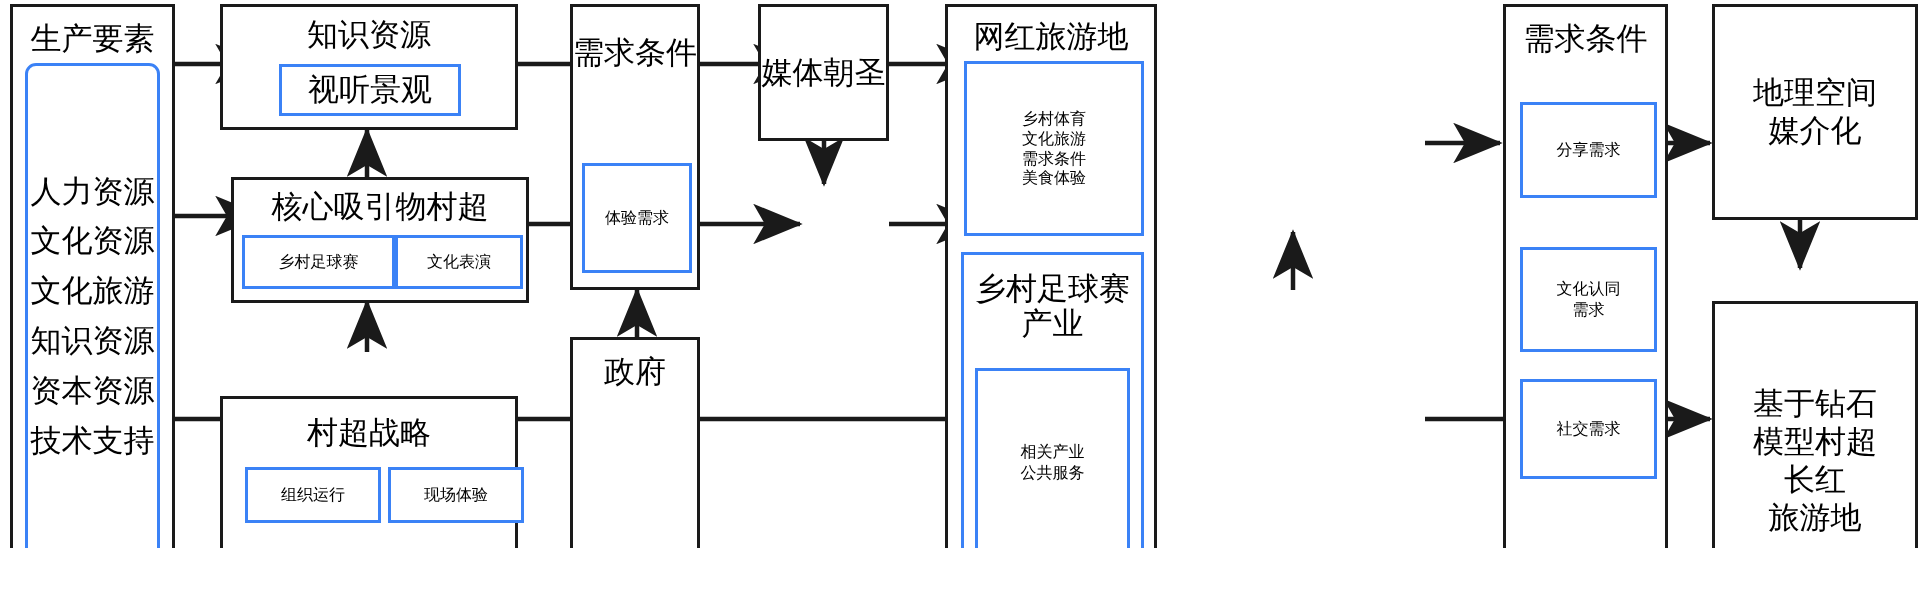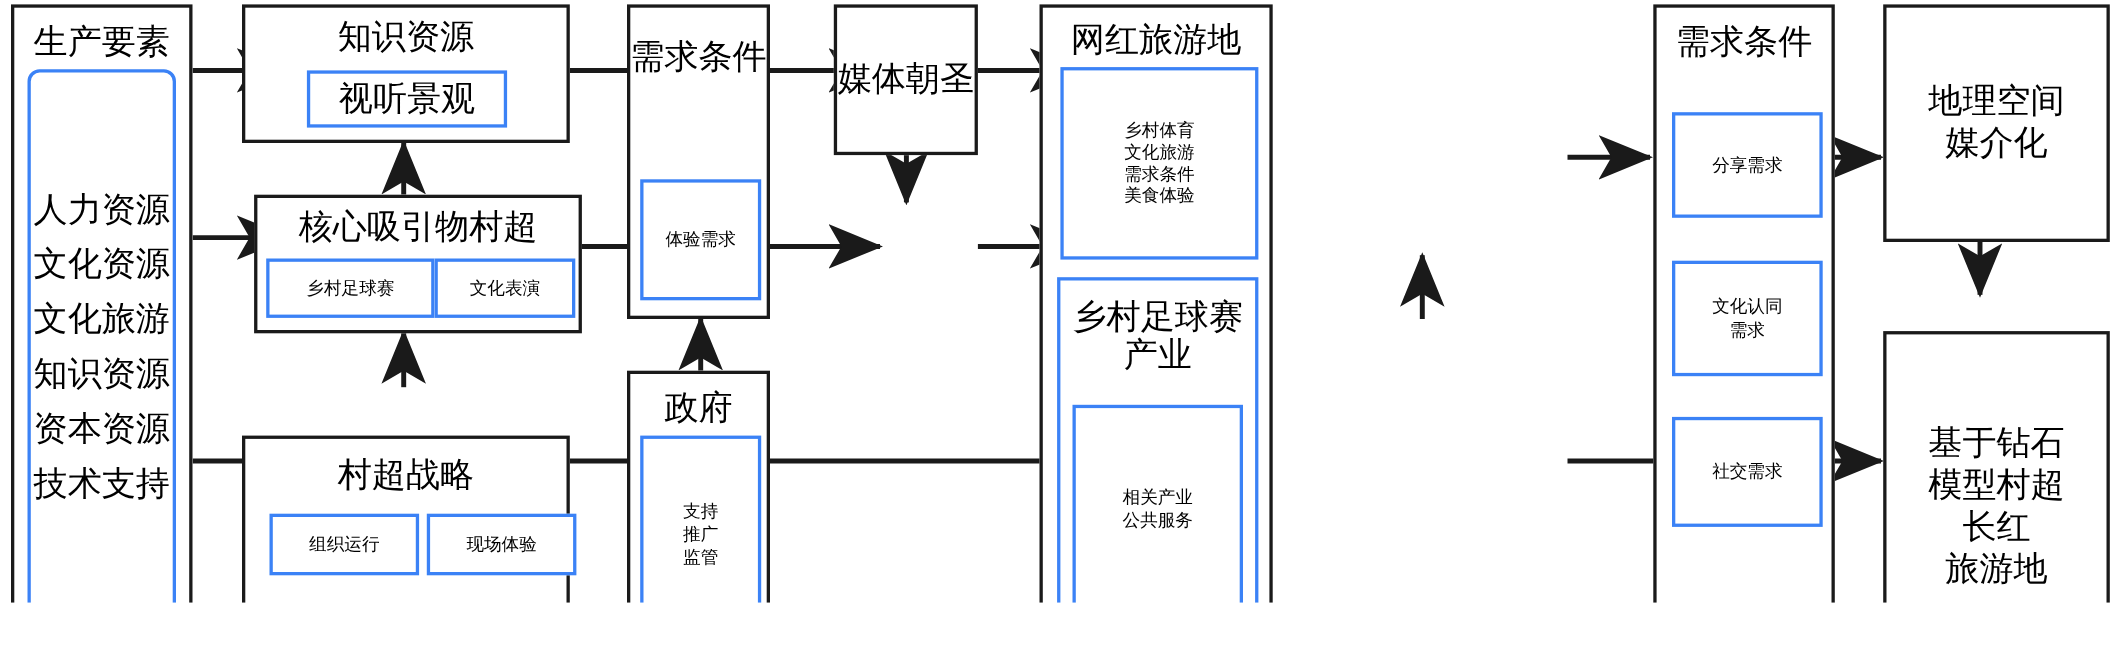--- a/index.html
+++ b/index.html
@@ -106,23 +106,20 @@
     <div class="inner" style="left:165px;top:68px;width:136px;height:56px;">现场体验</div>
   </div>
 
   <div class="box" style="left:570px;top:4px;width:130px;height:286px;">
     <div class="hdr" style="top:28px;">需求条件</div>
     <div class="inner" style="left:9px;top:156px;width:110px;height:110px;">体验需求</div>
   </div>
 
   <div class="box" style="left:570px;top:337px;width:130px;height:251px;">
     <div class="hdr" style="top:14px;">政府</div>
-    <div class="inner" style="left:9px;top:56px;width:110px;height:180px;white-space:pre-line;">支持
-推广
-监管</div>
   </div>
 
   <div class="plain" style="left:758px;top:4px;width:131px;height:137px;">媒体朝圣</div>
 
 
   <div class="box" style="left:945px;top:4px;width:212px;height:584px;">
     <div class="hdr" style="top:12px;">网红旅游地</div>
     <div class="inner" style="left:16px;top:54px;width:180px;height:175px;white-space:pre-line;line-height:1.22;">乡村体育
 文化旅游
 需求条件
@@ -132,21 +129,21 @@
       <div class="hdr" style="top:16px;white-space:pre-line;">乡村足球赛
 产业</div>
       <div class="inner" style="left:11px;top:113px;width:155px;height:190px;white-space:pre-line;">相关产业
 公共服务</div>
     </div>
   </div>
 
   <div class="box" style="left:1503px;top:4px;width:165px;height:584px;">
     <div class="hdr" style="top:14px;">需求条件</div>
     <div class="inner" style="left:14px;top:95px;width:137px;height:96px;">分享需求</div>
-    <div class="inner" style="left:14px;top:230px;width:137px;height:105px;white-space:pre-line;">文化认同
+    <div class="inner" style="left:14px;top:240px;width:137px;height:105px;white-space:pre-line;">文化认同
 需求</div>
     <div class="inner" style="left:14px;top:372px;width:137px;height:100px;">社交需求</div>
   </div>
 
   <div class="plain" style="left:1712px;top:4px;width:206px;height:216px;">地理空间
 媒介化</div>
 
   <div class="plain" style="left:1712px;top:268px;width:206px;height:320px;margin-top:33px;">基于钻石
 模型村超
 长红

